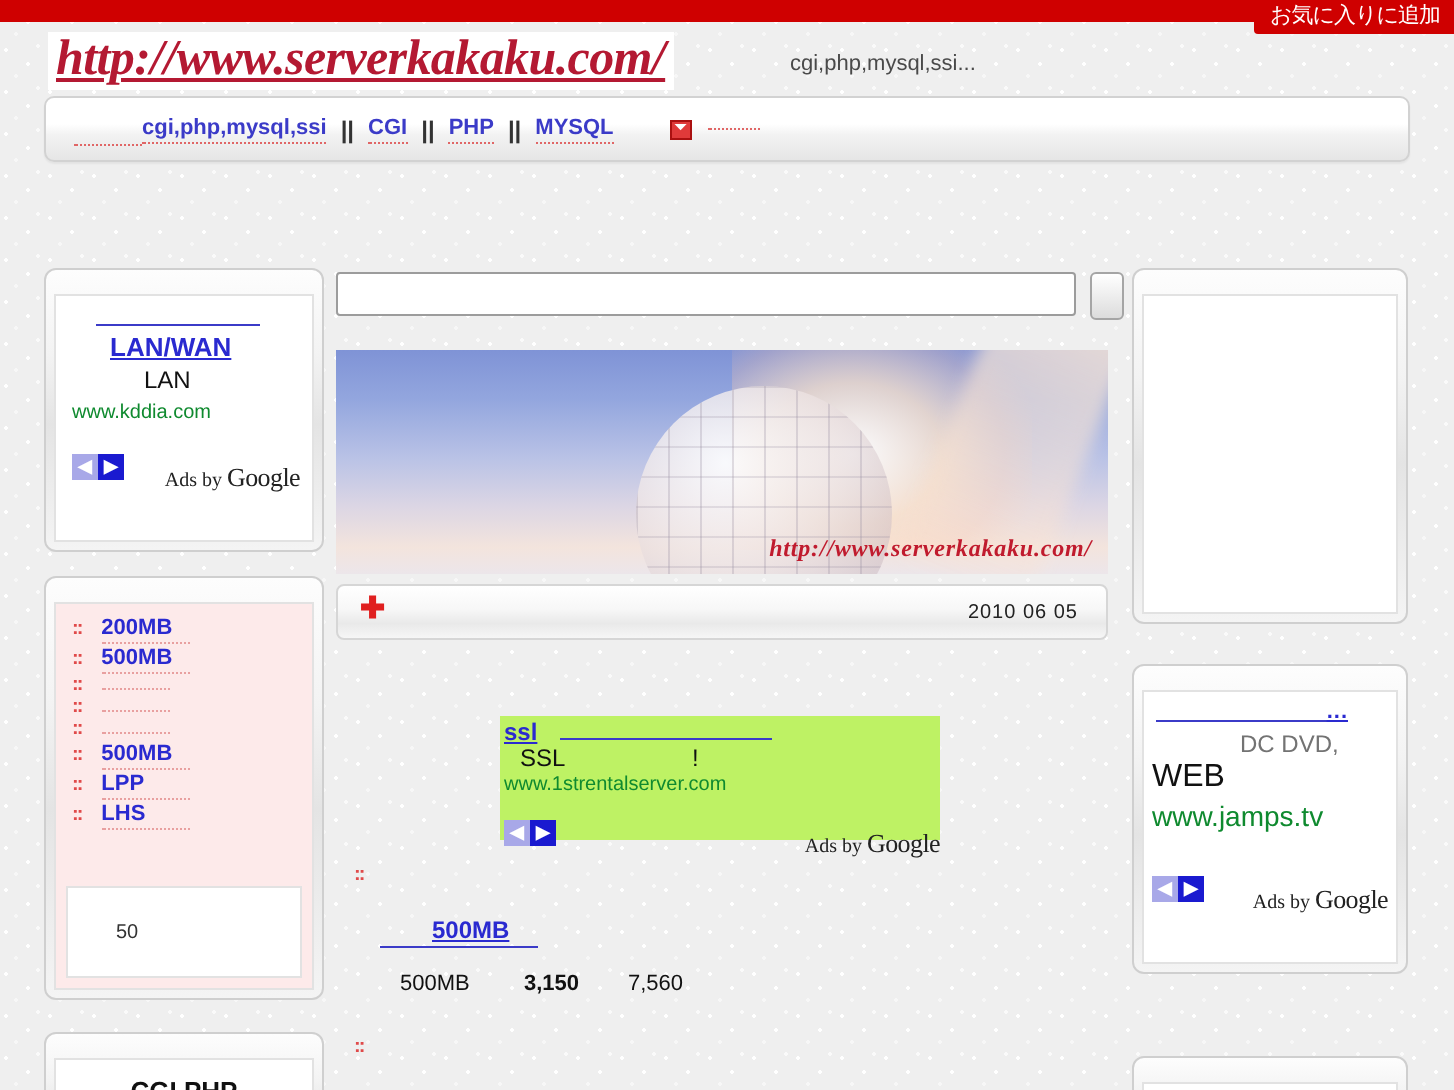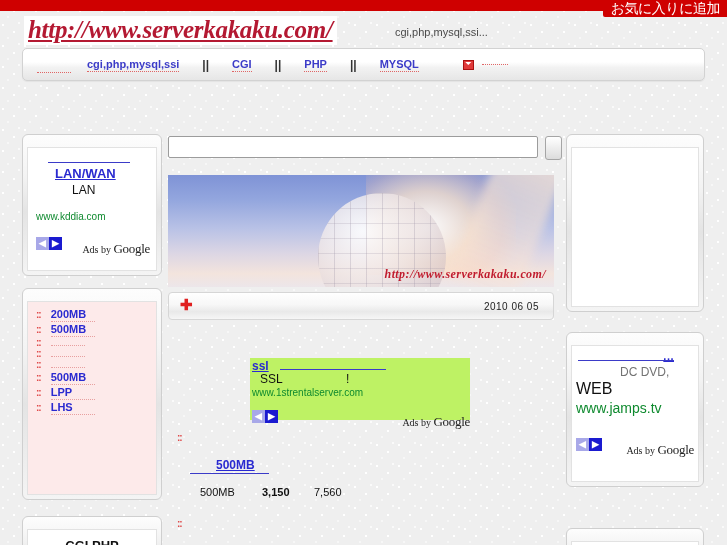--- a/index.html
+++ b/index.html
@@ -28,21 +28,21 @@
     left: 0; top: 0;
     width: 727px; height: 11px;
     background: #cf0000;
   }
   .fav-btn {
     position: absolute;
     right: 0; top: 0;
     height: 17px;
     background: #cf0000;
     color: #ffffff;
-    font-size: 14px;
+    font-size: 11px;
     line-height: 17px;
     padding: 0 7px 0 8px;
     letter-spacing: -0.5px;
     white-space: nowrap;
     border-bottom-left-radius: 2px;
   }
 
   
   .header {
     position: absolute;
@@ -90,21 +90,21 @@
     padding-left: 46px;
     box-sizing: border-box;
   }
   .nav-link {
     color: #3b3bc8;
     font-size: 11px;
     font-weight: bold;
     text-decoration: none;
     border-bottom: 1px dotted #e06666;
     padding-bottom: 1px;
-    margin: 0 18px;
+    margin: 0 2px;
     white-space: nowrap;
   }
   .nav-sep {
     color: #333333;
     font-size: 12px;
     font-weight: bold;
     margin: 0 5px;
   }
   .nav-dots-left {
     position: absolute;
@@ -180,21 +180,21 @@
     margin-left: 19px;
   }
   .ad-line {
     color: #111111;
     font-size: 12px;
     margin: 2px 0 0 36px;
   }
   .ad-url {
     color: #0f8a2f;
     font-size: 10px;
-    margin-top: 14px;
+    margin-top: 4px;
   }
   .ad-foot {
     display: flex;
     align-items: center;
     margin-top: 7px;
   }
   .arrows { display: flex; }
   .arrow-btn {
     width: 13px; height: 13px;
     display: flex;
@@ -576,20 +576,23 @@
       </li>
       <li>
         <span class="bullet">::</span>
         <a href="#">LPP</a>
       </li>
       <li>
         <span class="bullet">::</span>
         <a href="#">LHS</a>
       </li>
     </ul>
+    <div class="count-box">
+      <div class="count-val">50</div>
+    </div>
   </div>
 </div>
 
 <div class="panel" id="cgiphp-panel">
   <div class="panel-inner">
     <div class="cgiphp-title">CGI PHP</div>
 
   </div>
 </div>
 

